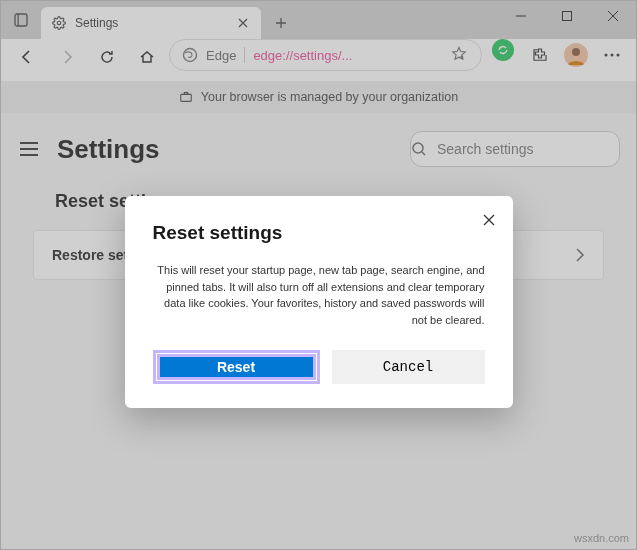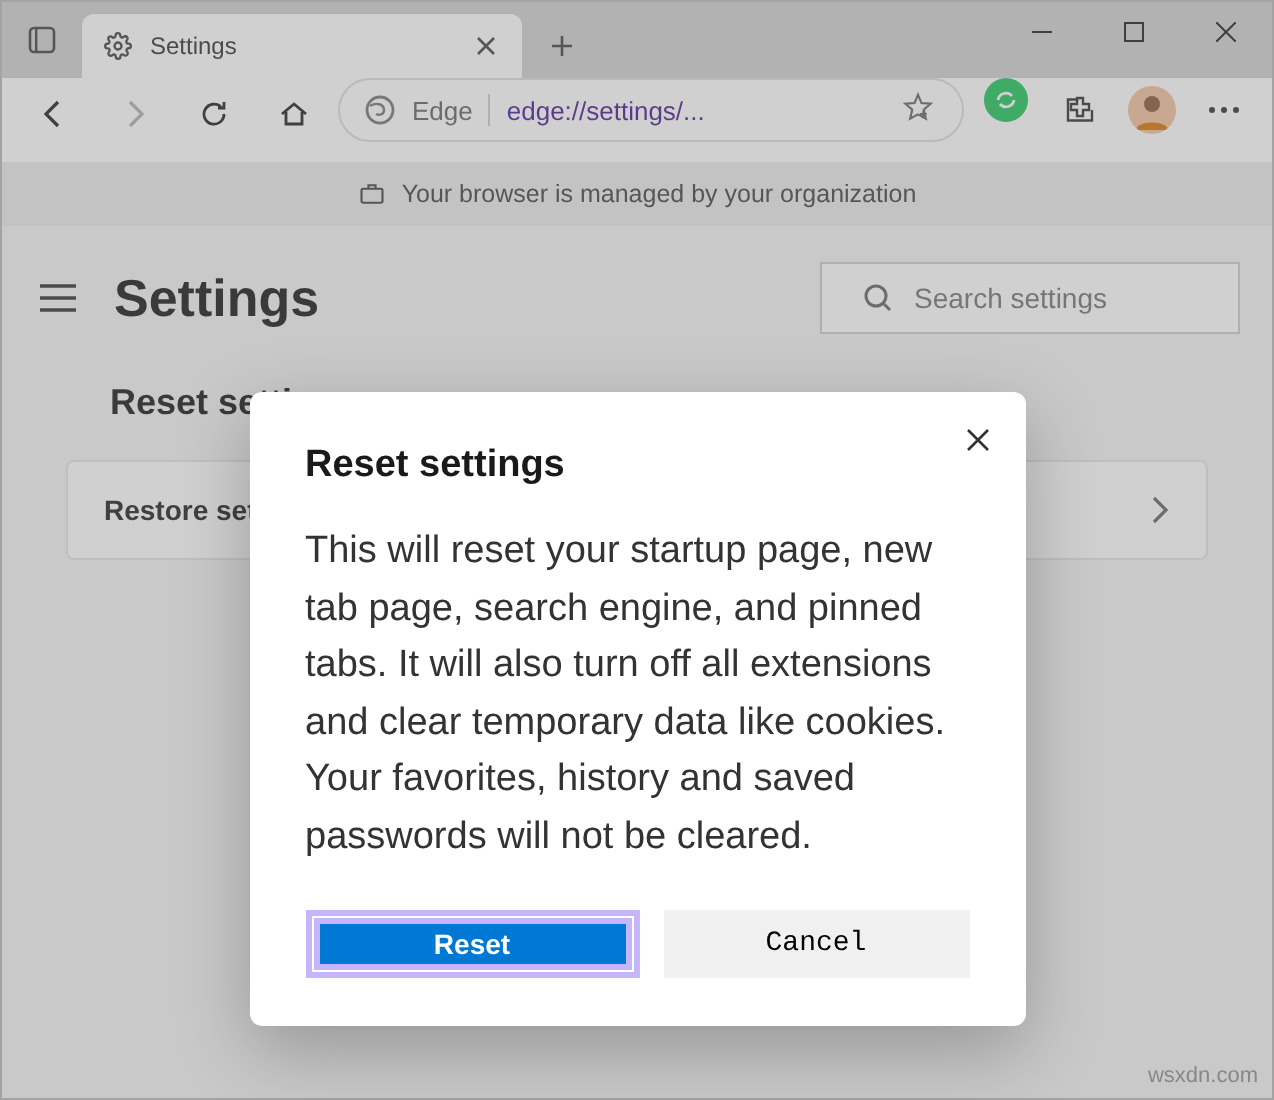--- a/index.html
+++ b/index.html
@@ -13,40 +13,40 @@
 .tab-close { width: 16px; height: 16px; display: flex; align-items: center; justify-content: center; }
 .newtab { width: 32px; height: 32px; display: flex; align-items: center; justify-content: center; margin-top: 6px; margin-left: 4px; }
 .window-controls { position: absolute; right: 0; top: 0; display: flex; }
 .wc { width: 46px; height: 30px; display: flex; align-items: center; justify-content: center; }
 .toolbar { height: 42px; background: #fff; display: flex; align-items: flex-start; padding: 0 8px; gap: 4px; }
 .tbtn { width: 36px; height: 36px; display: flex; align-items: center; justify-content: center; border-radius: 4px; }
 .addrwrap { flex: 1; display: flex; align-items: center; height: 32px; border: 1px solid #ddd; border-radius: 16px; padding: 0 12px; gap: 8px; background: #fff; }
 .addr-edge-icon { width: 16px; height: 16px; }
 .addr-label { font-size: 13px; color: #666; }
 .addr-sep { width: 1px; height: 16px; background: #ccc; }
-.addr-url { font-size: 13px; color: #4c1d95; flex: 1; white-space: nowrap; overflow: hidden; text-overflow: ellipsis; }
+.addr-url { font-size: 13px; color: #ec4899; flex: 1; white-space: nowrap; overflow: hidden; text-overflow: ellipsis; }
 .addr-star { width: 18px; height: 18px; }
 .tb-sync { width: 22px; height: 22px; border-radius: 50%; background: #22c55e; display: flex; align-items: center; justify-content: center; margin: 0 6px; }
 .tb-ext, .tb-profile, .tb-menu { width: 32px; height: 32px; display: flex; align-items: center; justify-content: center; }
 .profile-avatar { width: 24px; height: 24px; border-radius: 50%; background: #f4c2a0; display: flex; align-items: center; justify-content: center; overflow: hidden; }
 .managed-bar { height: 32px; background: #ececec; display: flex; align-items: center; justify-content: center; gap: 8px; font-size: 12.5px; color: #444; }
 .settings-area { flex: 1; background: #f5f5f5; padding: 18px 16px; position: relative; }
 .settings-header { display: flex; align-items: center; gap: 16px; margin-bottom: 24px; }
 .hamburger { width: 24px; height: 24px; display: flex; align-items: center; justify-content: center; }
 .settings-title { font-size: 26px; font-weight: 600; color: #1a1a1a; flex: 1; }
-.search-box { width: 210px; height: 36px; border: 1px solid #ccc; background: #fff; border-radius: 0; display: flex; align-items: center; padding: 0 20px; gap: 10px; }
+.search-box { width: 210px; height: 36px; border: 1px solid #ccc; background: #fff; border-radius: 12px; display: flex; align-items: center; padding: 0 0; gap: 10px; }
 .search-box input { border: none; outline: none; font-size: 14px; flex: 1; color: #555; background: transparent; }
 .section-heading { font-size: 18px; font-weight: 600; color: #1a1a1a; margin: 10px 0 18px 38px; }
 .restore-card { margin: 0 16px; background: #fff; border: 1px solid #e5e5e5; border-radius: 4px; height: 50px; display: flex; align-items: center; padding: 0 18px; justify-content: space-between; }
 .restore-label { font-size: 14px; color: #222; font-weight: 600; }
 .overlay { position: absolute; inset: 0; background: rgba(120,120,120,0.35); }
 .dialog { position: absolute; left: 50%; top: 196px; transform: translateX(-50%); width: 388px; background: #fff; border-radius: 6px; box-shadow: 0 12px 36px rgba(0,0,0,0.25); padding: 26px 28px 24px 28px; }
 .dialog-close { position: absolute; top: 14px; right: 14px; width: 20px; height: 20px; display: flex; align-items: center; justify-content: center; }
 .dialog-title { font-size: 19px; font-weight: 600; color: #1a1a1a; margin-bottom: 18px; }
-.dialog-body { font-size: 19px; color: #333; line-height: 1.5; margin-bottom: 22px; }
+.dialog-body { font-size: 11px; color: #333; line-height: 1.5; margin-bottom: 22px; text-align: right; }
 .dialog-buttons { display: flex; gap: 12px; }
 .dlg-btn { flex: 1; height: 34px; display: flex; align-items: center; justify-content: center; font-size: 14px; cursor: pointer; }
 .dlg-primary { background: #0078d4; color: #fff; font-weight: 600; border: 7px solid #c4b5fd; outline: 1px solid #fff; outline-offset: -4px; }
 .dlg-secondary { background: #f0f0f0; color: #000000; border: none; font-family: Liberation Mono, monospace; }
 .watermark { position: absolute; bottom: 6px; right: 8px; font-size: 11px; color: #888; }
 svg { display: block; }
 </style>
 </head>
 <body>
 

